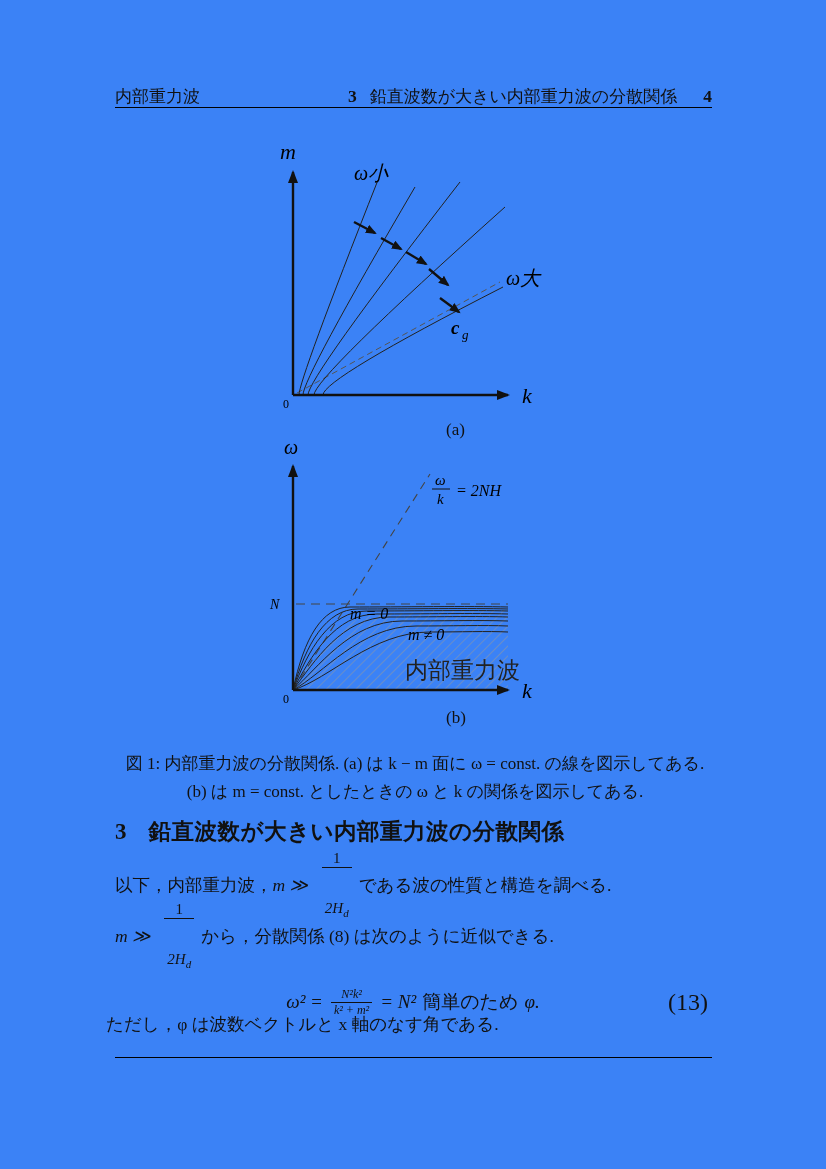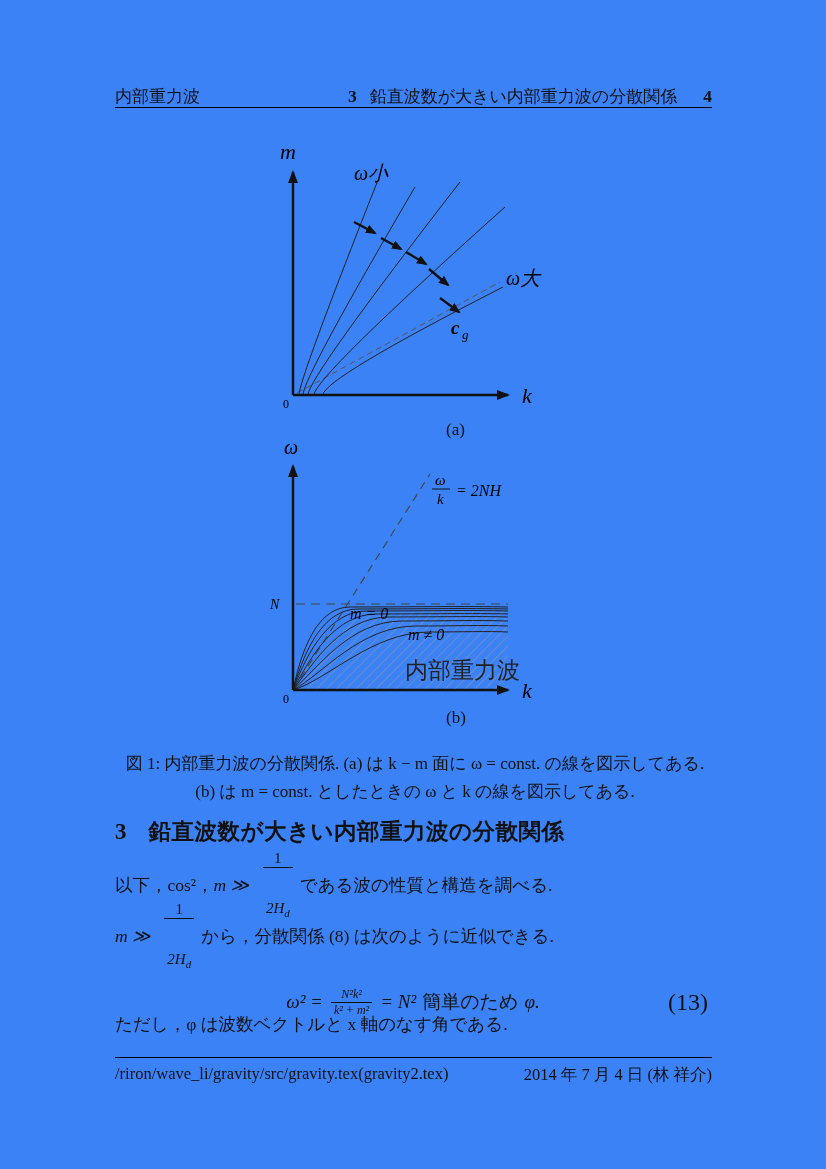--- a/index.html
+++ b/index.html
@@ -26,21 +26,21 @@
   .frac{display:inline-block;text-align:center;vertical-align:middle;line-height:1.05;}
   .frac .fnum{display:block;padding:0 4px 1px;border-bottom:1.3px solid #111;}
   .frac .fden{display:block;padding:1px 3px 0;}
   .ifrac{font-size:15px;margin:0 7px;}
   .relgap{margin-right:7px;}
   
   .eqrow{left:115px;top:972px;width:596px;height:60px;display:flex;align-items:center;justify-content:center;font-size:19px;}
   .eqrow .efrac{font-size:12px;margin:0 8px;}
   .eqnum{position:absolute;right:3px;top:50%;transform:translateY(-50%);font-size:24px;}
   .rhsbit{margin-left:6px;}
-  .p3{left:115px;top:1012px;font-size:17.5px;}
+  .p3{left:106px;top:1012px;font-size:17.5px;}
   
   .foot{left:115px;top:1064px;width:597px;display:flex;justify-content:space-between;font-size:16.5px;}
   sub.msub{font-size:11px;font-style:italic;}
   svg text{font-family:"Liberation Serif","DejaVu Serif",serif;}
   .svg-gothic{font-family:"Liberation Sans","DejaVu Sans",sans-serif;}
 </style>
 </head>
 <body>
 
 <div class="page">
@@ -128,30 +128,30 @@
     <text x="206" y="58" font-size="16" font-style="italic">= 2NH</text>
 
     <text x="100" y="181" font-size="16" font-style="italic">m = 0</text>
     <text x="158" y="202" font-size="16" font-style="italic">m ≠ 0</text>
     <text x="155" y="240" font-size="23" fill="#222" class="svg-gothic">内部重力波</text>
   </svg>
   <div class="abs subcap" style="left:446px;top:708px;">(b)</div>
 
   <div class="abs figcap">
     <div>図 1: 内部重力波の分散関係. (a) は k − m 面に ω = const. の線を図示してある.</div>
-    <div>(b) は m = const. としたときの ω と k の線を図示してある.</div>
+    <div>(b) は m = const. としたときの ω と k の関係を図示してある.</div>
   </div>
 
   <div class="abs sec">
     <span class="sec-no">3</span>
     <span class="sec-title cjk-sans">鉛直波数が大きい内部重力波の分散関係</span>
   </div>
 
   <div class="abs pline" style="left:115px;top:861px;height:48px;">
-    <span>以下，cos²，</span>
+    <span>以下，内部重力波，</span>
     <span class="mi relgap">m ≫</span>
     <span class="frac ifrac">
       <span class="fnum">1</span>
       <span class="fden mi"><span>2H</span><sub class="msub">d</sub></span>
     </span>
     <span>である波の性質と構造を調べる.</span>
   </div>
 
   <div class="abs pline" style="left:115px;top:912px;height:48px;">
     <span class="mi relgap">m ≫</span>
@@ -170,18 +170,14 @@
     </span>
     <span class="mi">= N²</span>
     <span class="rhsbit">簡単のため</span>
     <span class="mi rhsbit">φ.</span>
     <span class="eqnum">(13)</span>
   </div>
 
   <div class="abs p3">ただし，φ は波数ベクトルと x 軸のなす角である.</div>
 
   <div class="rule" style="left:115px;top:1057px;width:597px;"></div>
-  <div class="abs foot">
-    <span>/riron/wave_li/gravity/src/gravity.tex(gravity2.tex)</span>
-    <span>2014 年 7 月 4 日 (林 祥介)</span>
-  </div>
 
 </div>
 
 </body></html>

